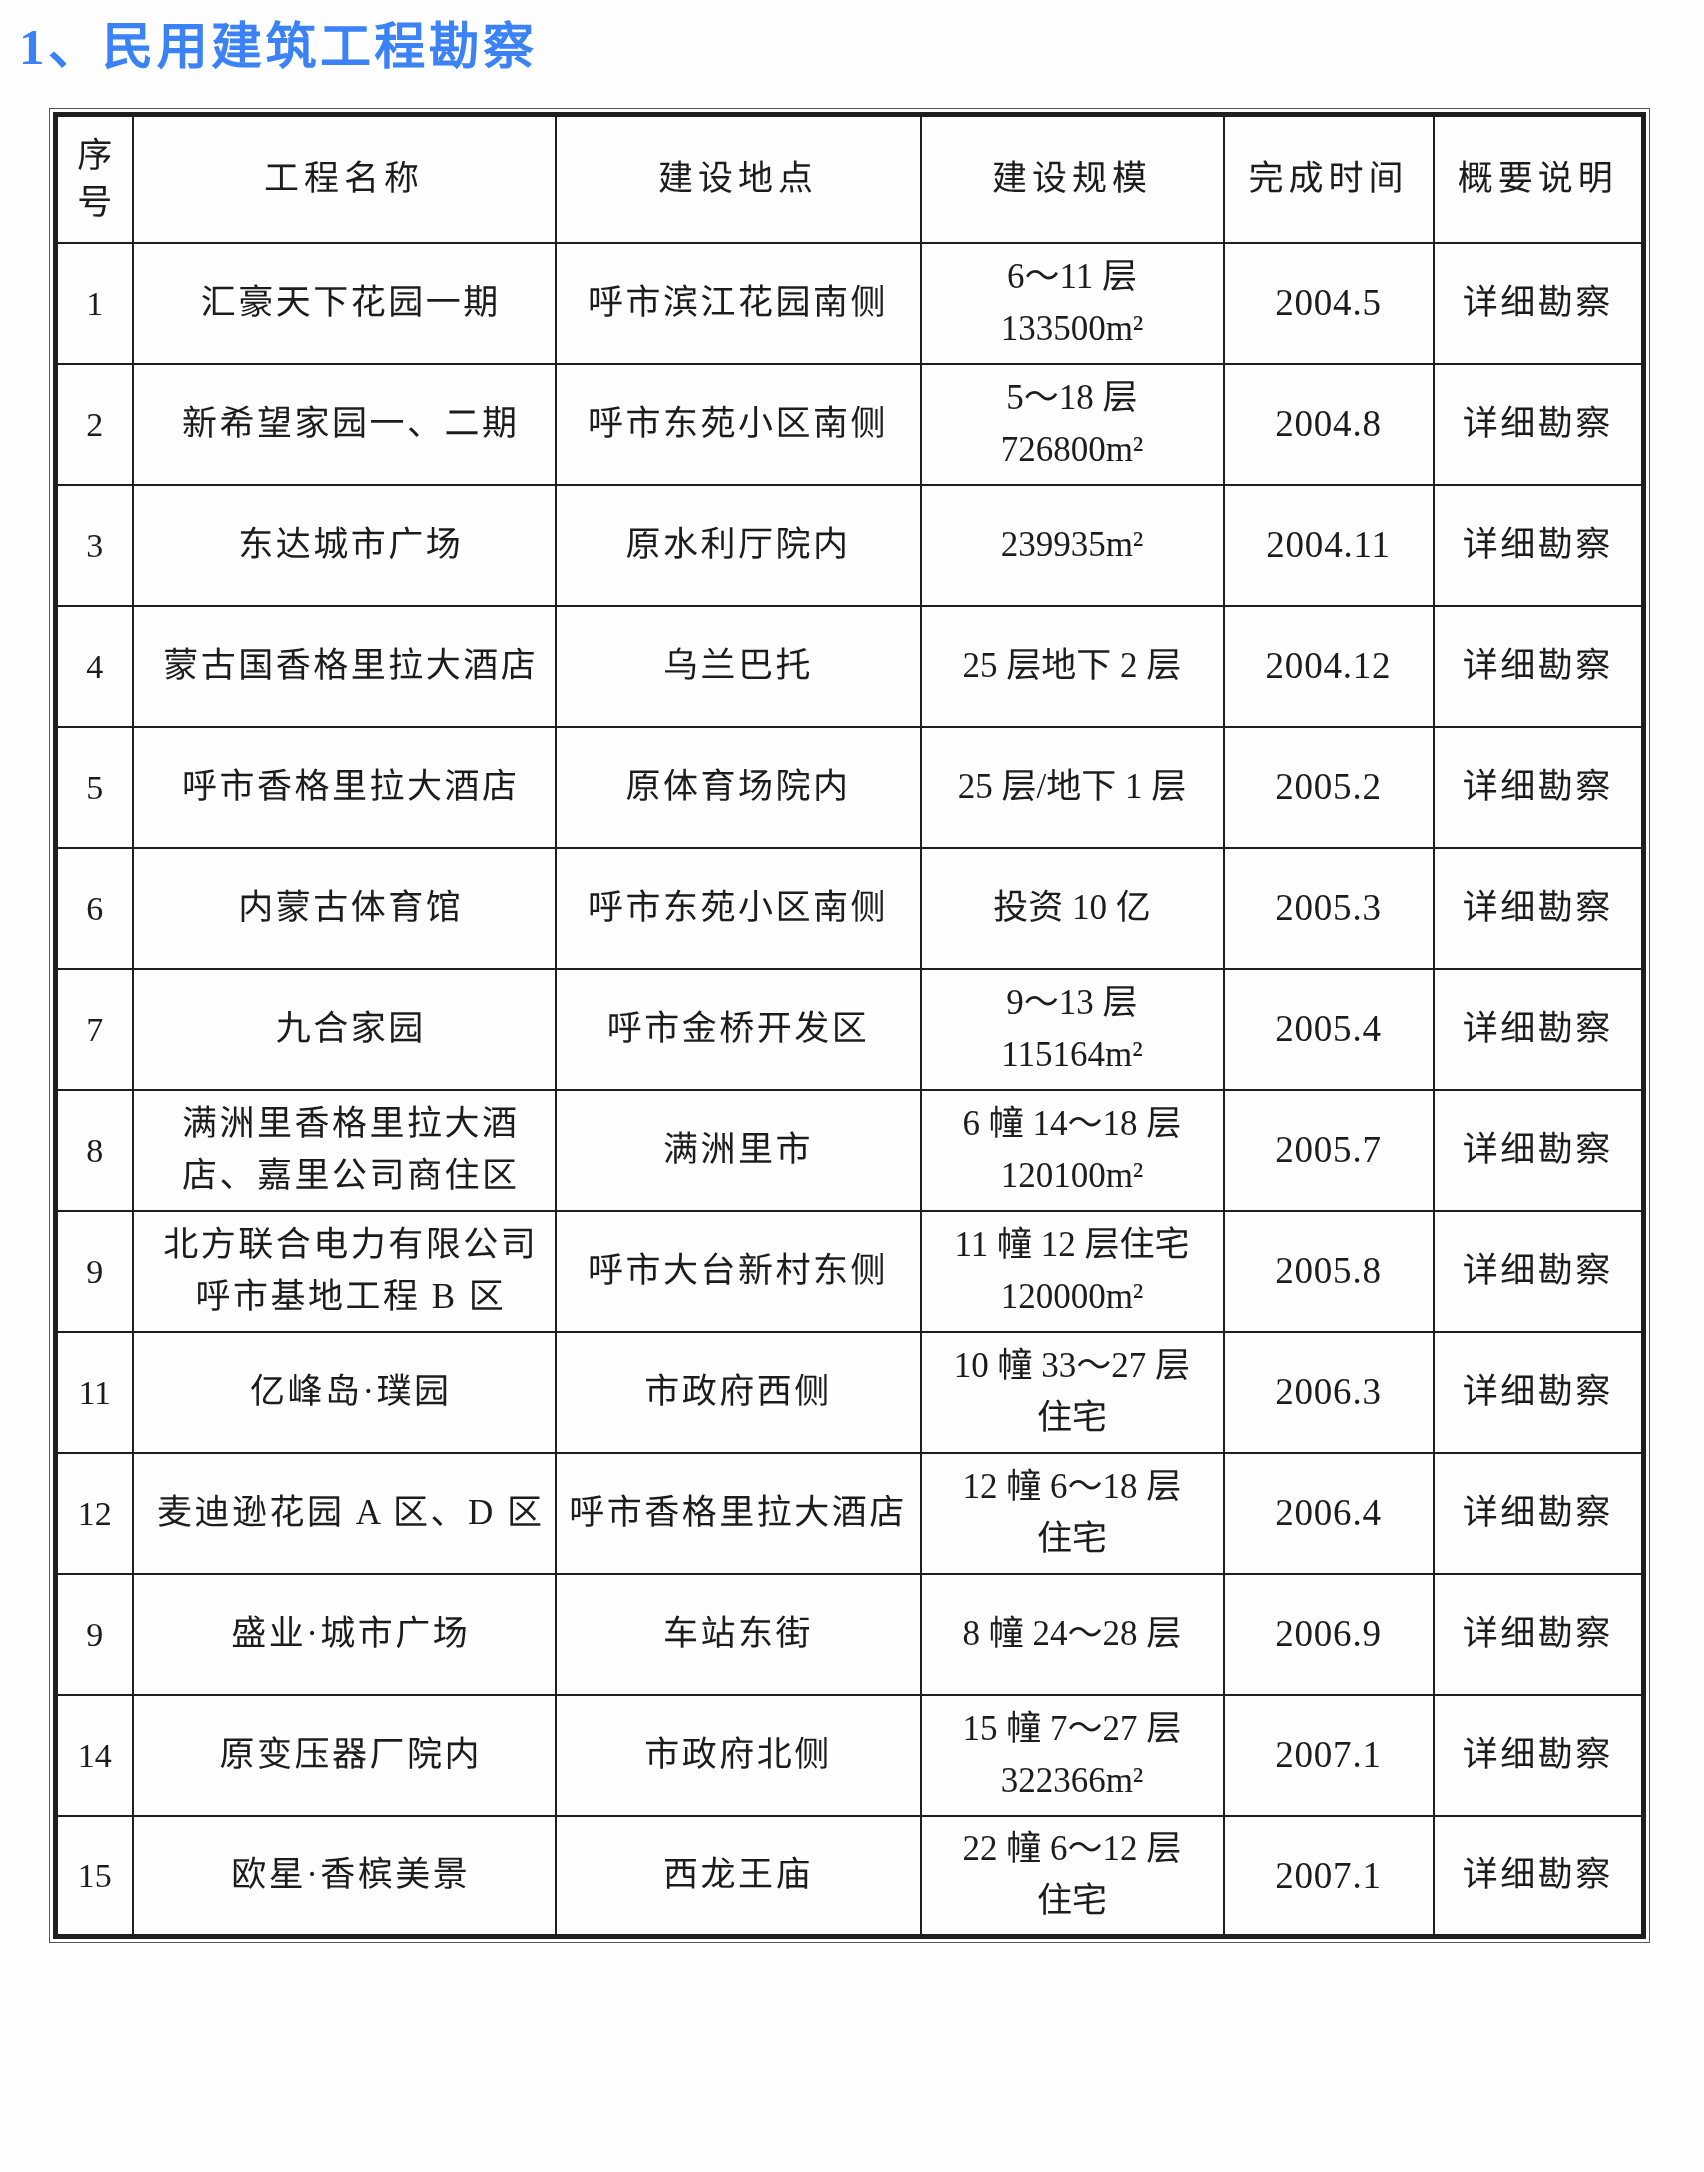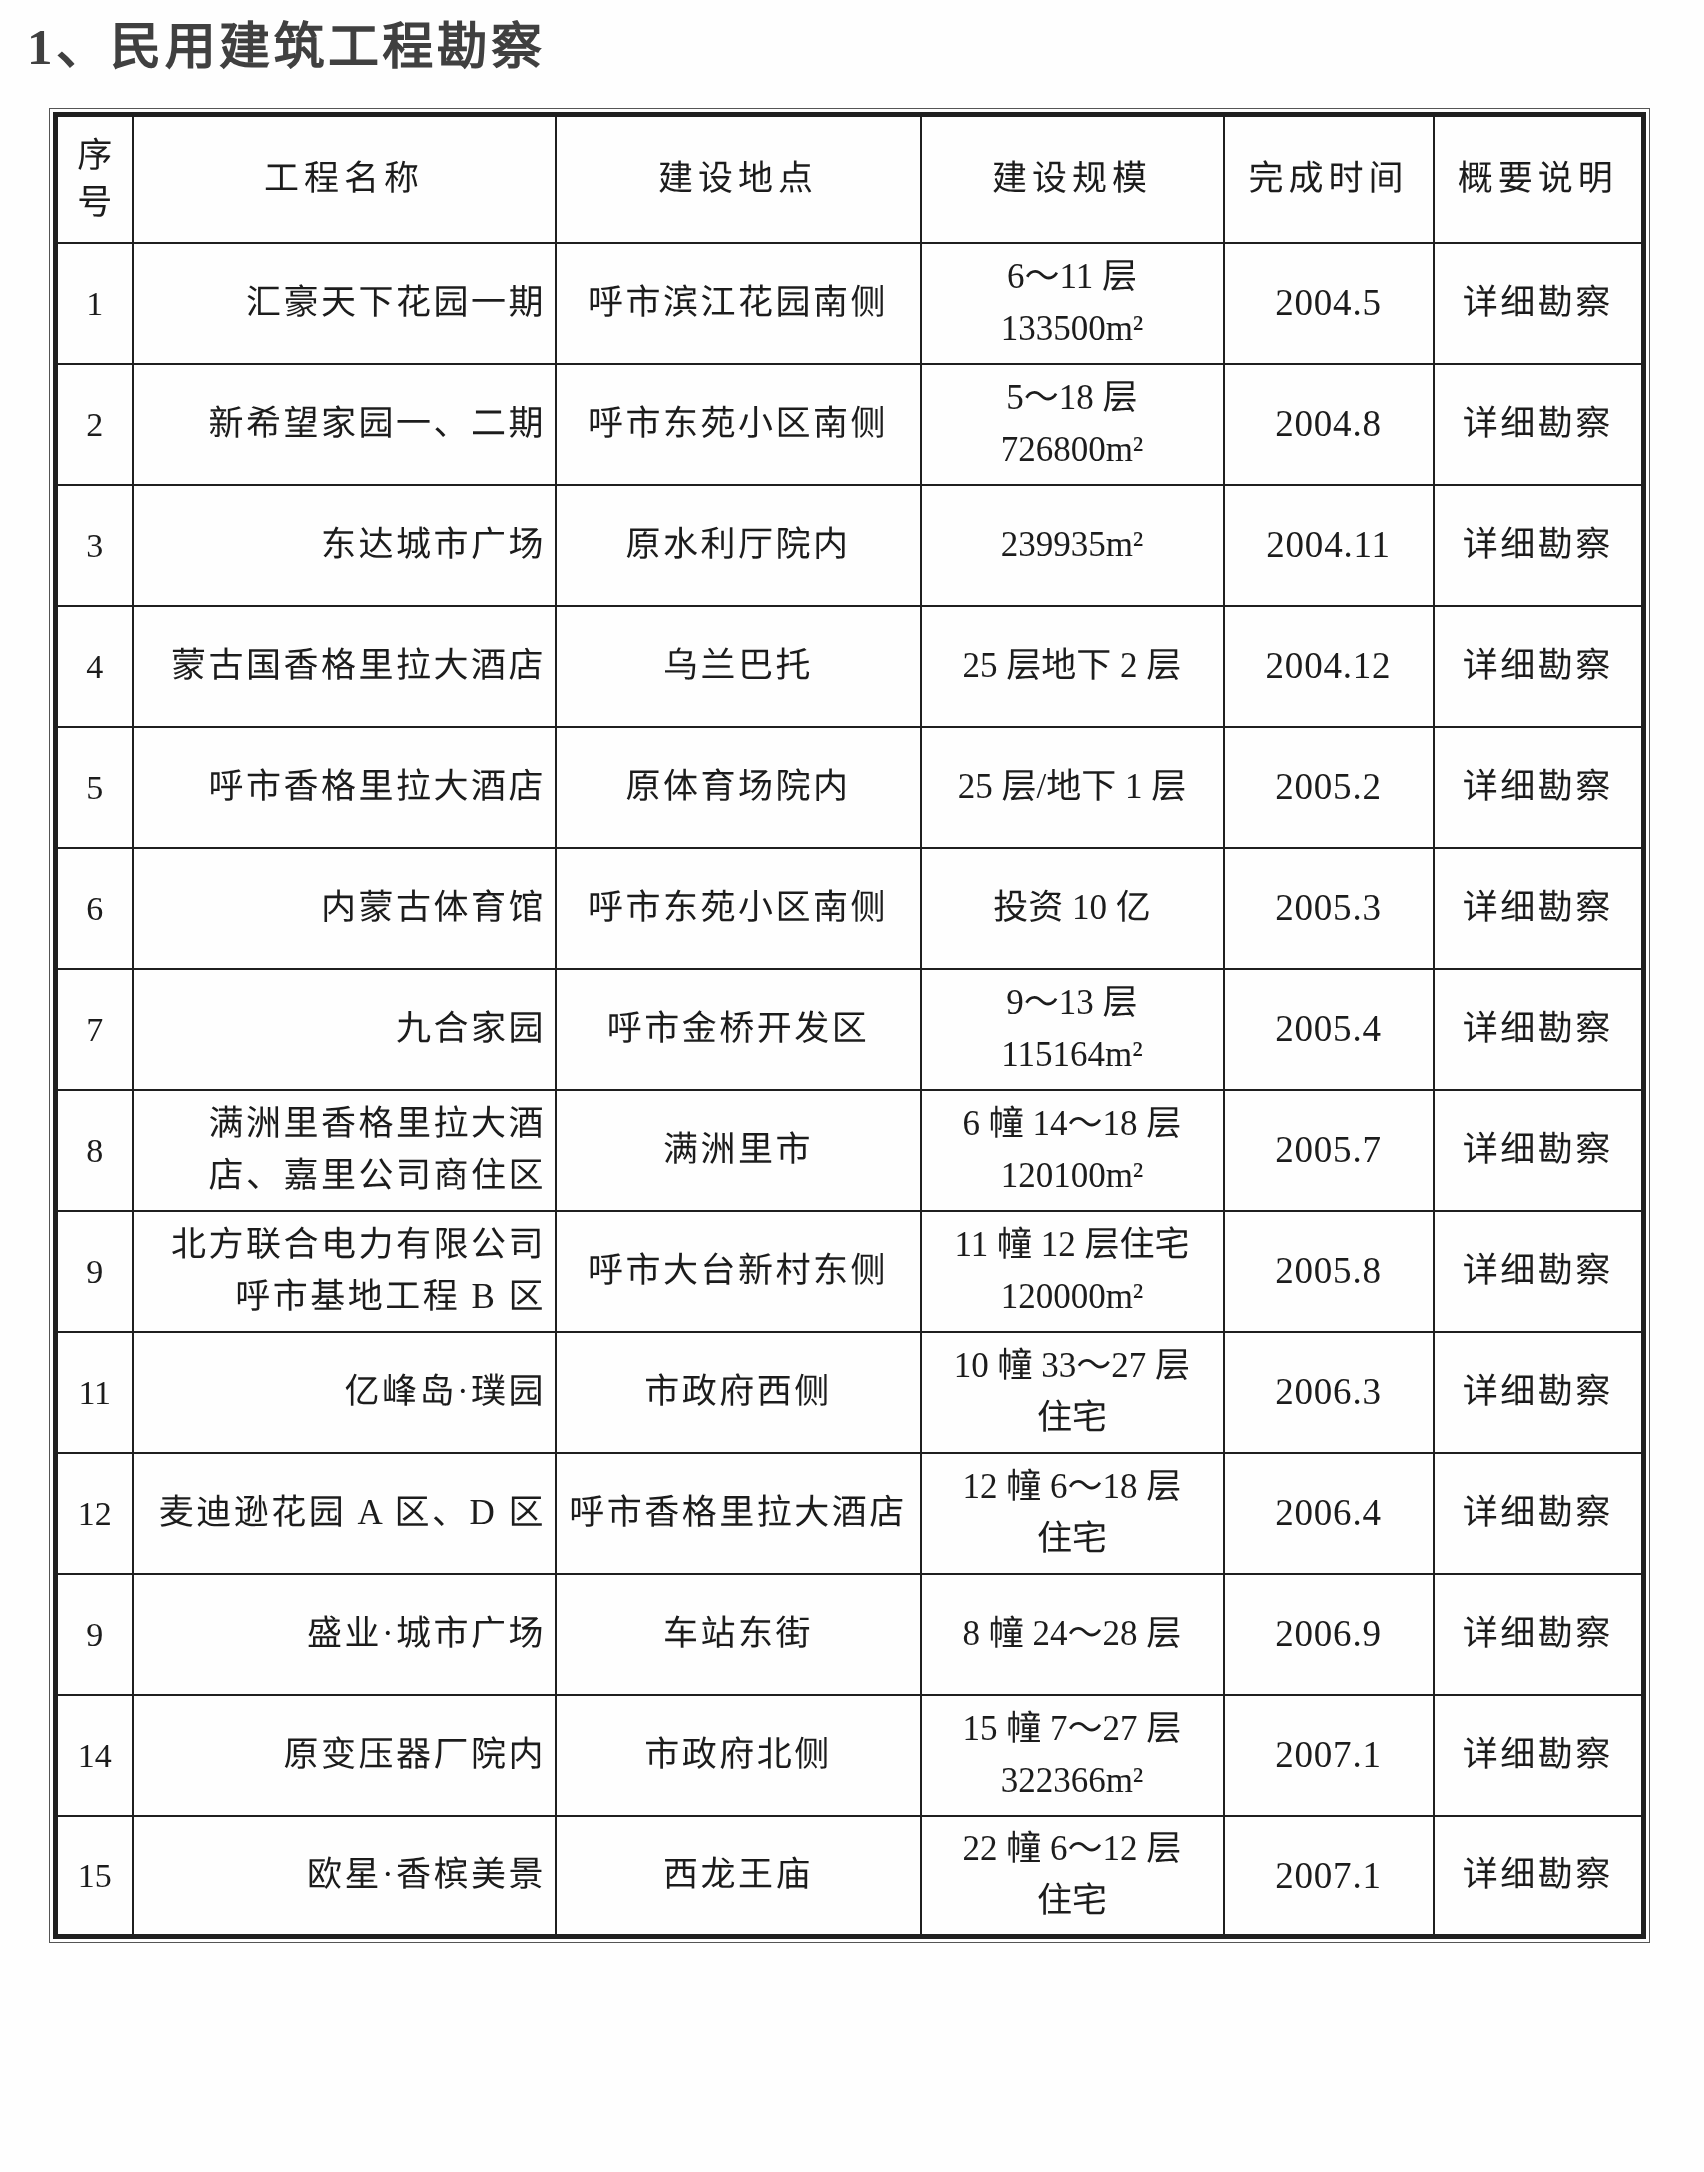--- a/index.html
+++ b/index.html
@@ -16,26 +16,26 @@
     -webkit-font-smoothing: antialiased;
   }
   .page {
     position: absolute;
     inset: 0;
     background: #fefefe;
   }
   .title {
     margin: 0;
     position: absolute;
-    left: 27px;
+    left: 19px;
     top: 5px;
     font-size: 51px;
     font-weight: bold;
     letter-spacing: 3.4px;
-    color: #404040;
+    color: #3b82f6;
     text-align: center;
   }
   .projects-table {
     position: absolute;
     left: 53px;
     top: 112px;
     width: 1590px;
     border-collapse: collapse;
     table-layout: fixed;
     border: 5.9px solid #1f1f1f;
@@ -54,21 +54,21 @@
     vertical-align: middle;
     white-space: pre-line;
     padding: 5px 8.4px;
     overflow: hidden;
   }
   .projects-table thead tr { height: 128px; }
   .projects-table tbody tr { height: 121px; }
   .projects-table th { letter-spacing: 5px; }
   .projects-table th.c-no { letter-spacing: 0; line-height: 1.35; }
   td.c-name {
-    text-align: right;
+    text-align: center;
     padding-left: 22px;
     letter-spacing: 2.5px;
   }
   td.c-loc, td.c-sum { letter-spacing: 2.5px; }
   td.c-no { font-size: 34px; }
   td.c-time { font-size: 37px; letter-spacing: 0.8px; }
 </style>
 </head>
 <body>
 

